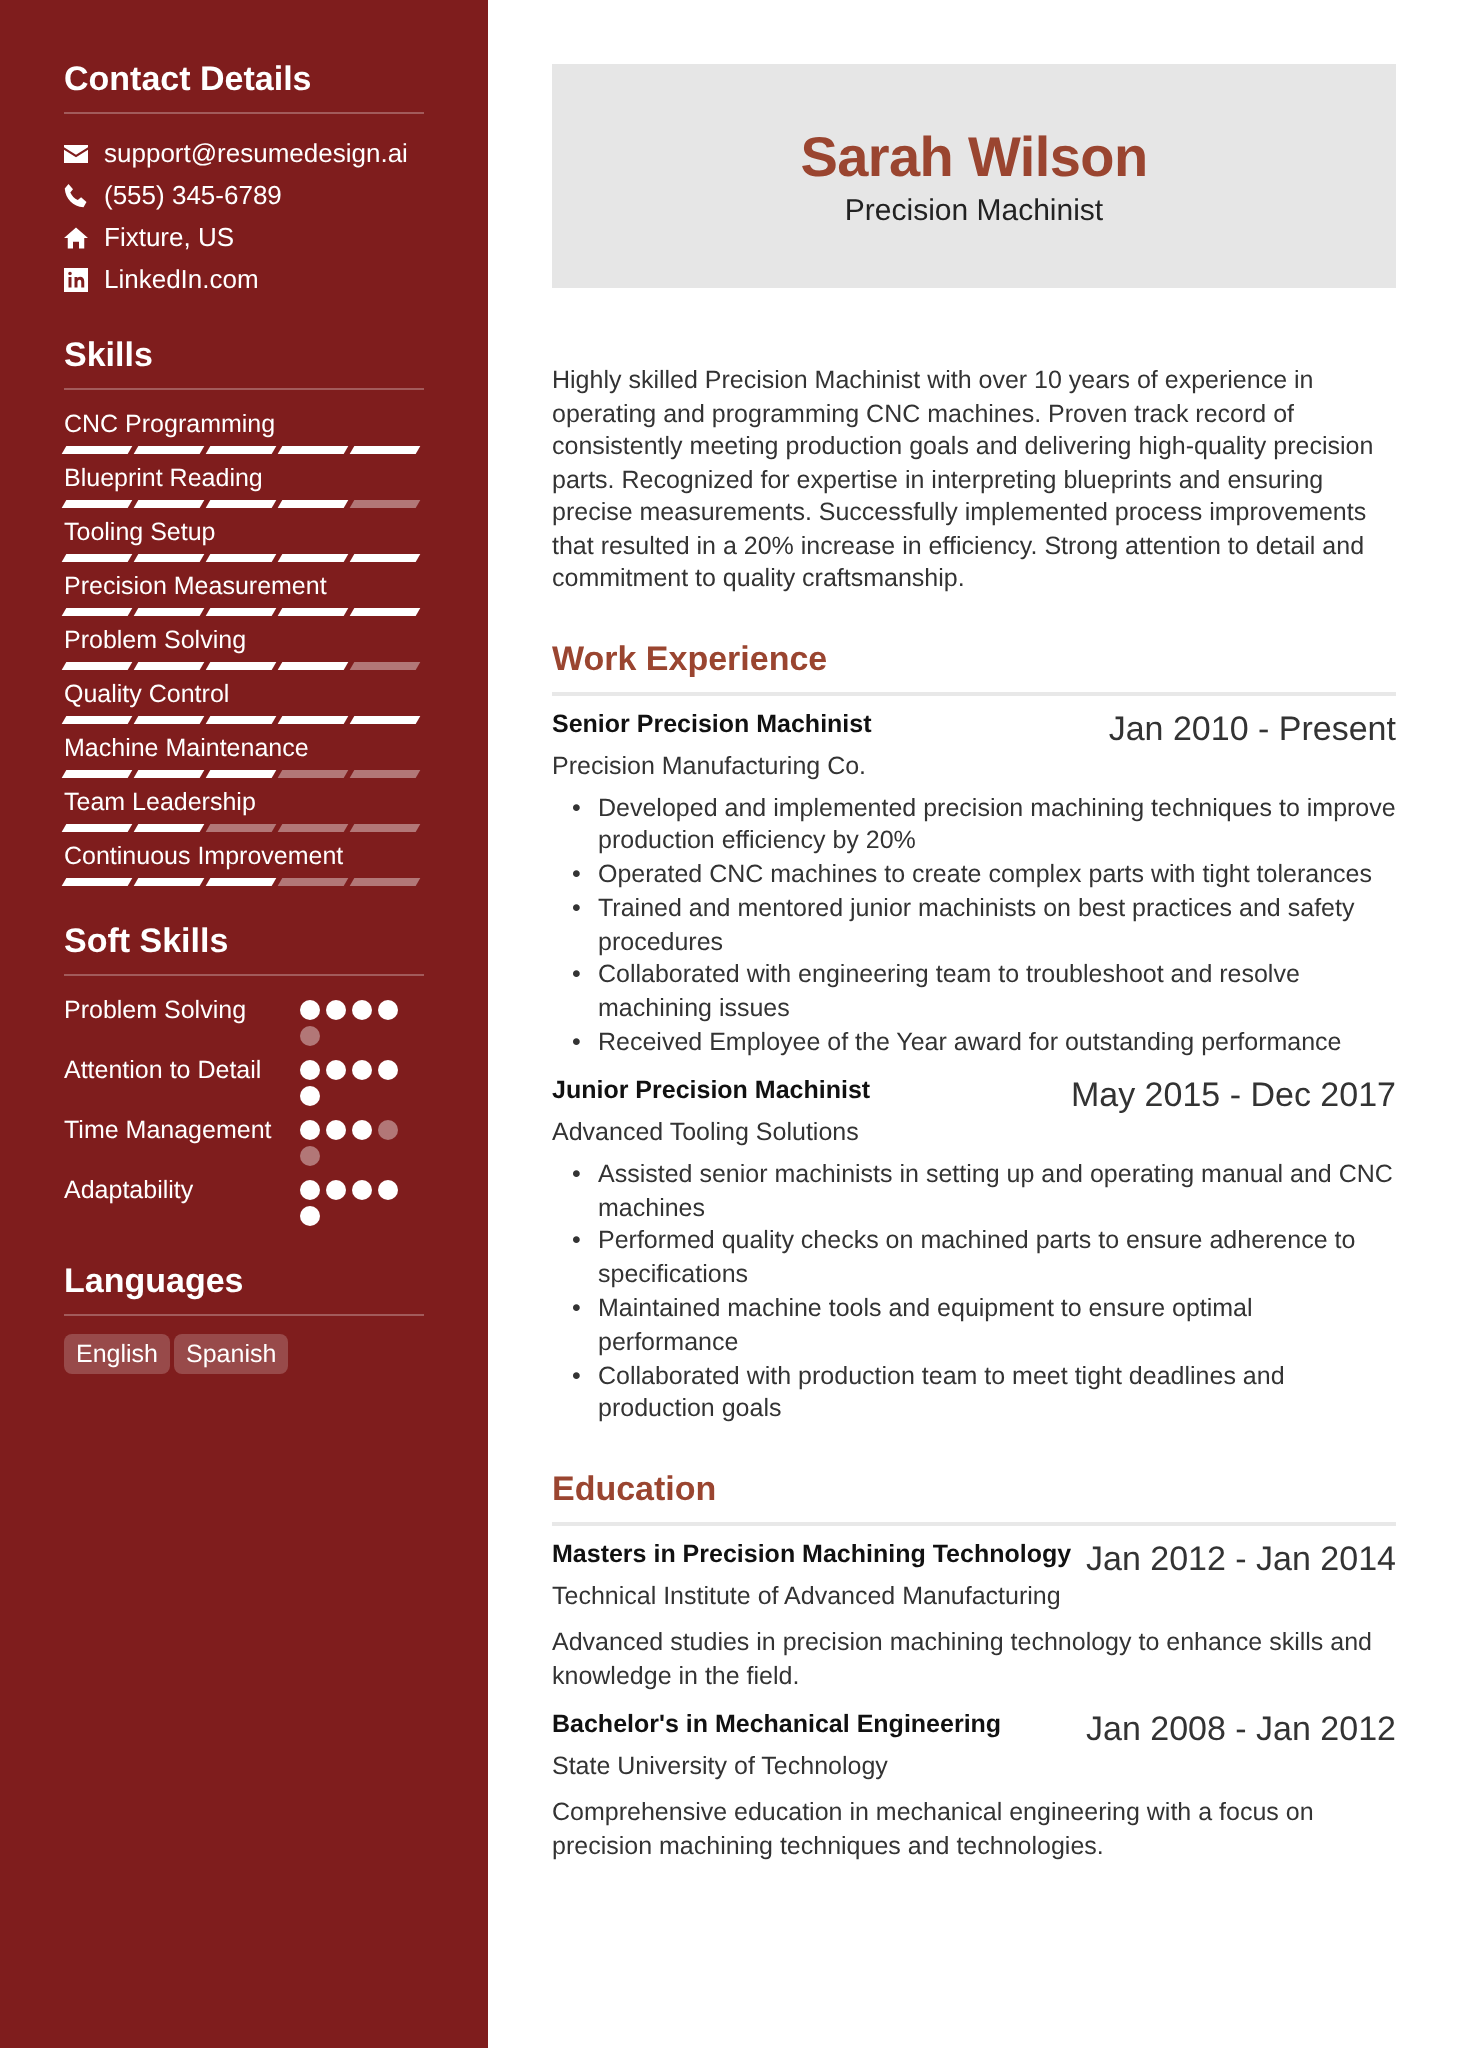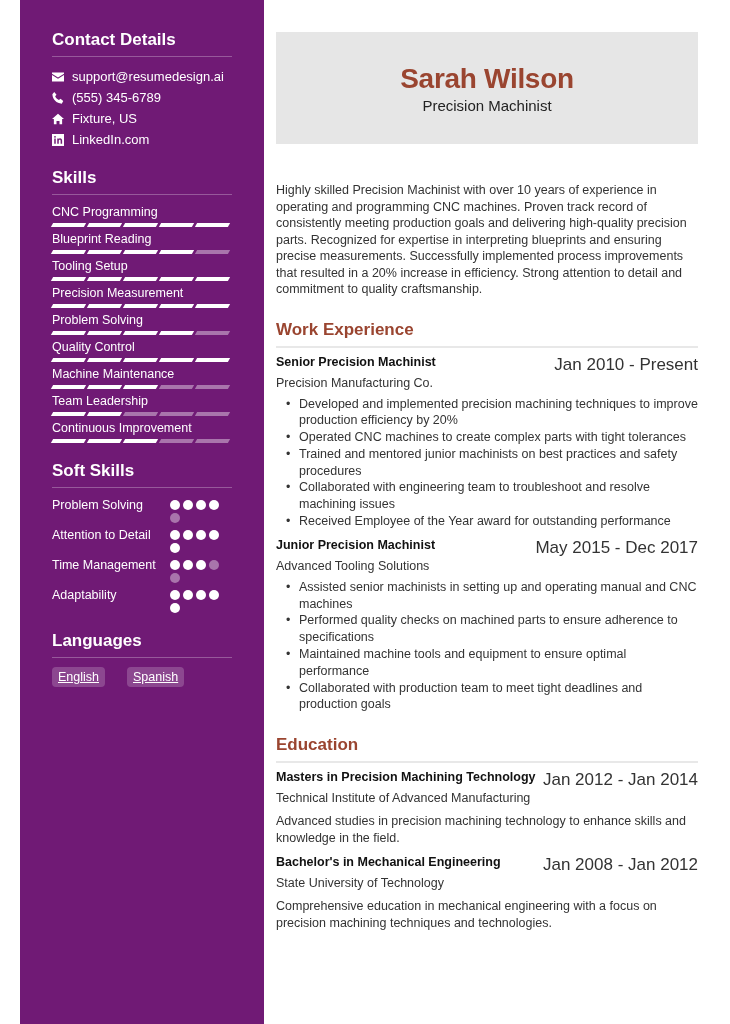--- a/index.html
+++ b/index.html
@@ -1,21 +1,21 @@
 <!DOCTYPE html>
 <html><head>
 <meta charset="utf-8">
 <style>
   * { box-sizing: border-box; margin: 0; padding: 0; }
   html, body { width: 730px; height: 1024px; background: #ffffff; overflow: hidden; }
   body { font-family: "Liberation Sans", "DejaVu Sans", sans-serif; color: #222; position: relative; }
 
   .sidebar {
     position: absolute; left: 0; top: 0; width: 244px; height: 1024px;
-    background: #701a75; color: #fff; padding: 30px 24px 0 32px; margin-left: 20px;
+    background: #7f1d1d; color: #fff; padding: 30px 24px 0 32px;
   }
   .side-section { margin-bottom: 18px; }
   .side-heading {
     font-size: 17px; font-weight: bold; color: #fff; padding-bottom: 6px;
     border-bottom: 1px solid rgba(255,255,255,0.28); margin-bottom: 9px; width: 180px;
   }
   .contact-row { display: flex; align-items: center; height: 21px; font-size: 13px; }
   .contact-icon { width: 20px; display: inline-flex; align-items: center; justify-content: flex-start; }
   .contact-icon svg { width: 12px; height: 12px; fill: #fff; }
 
@@ -24,21 +24,21 @@
   .skill-bars { display: flex; gap: 3px; height: 4px; margin-bottom: 3px; }
   .skill-bar { width: 33px; height: 4px; background: #fff; transform: skewX(-30deg); }
   .skill-bar.off { background: rgba(255,255,255,0.4); }
 
   .soft-row { display: flex; align-items: flex-start; margin-bottom: 4px; }
   .soft-name { width: 118px; font-size: 12.5px; line-height: 17px; }
   .soft-dots { width: 55px; display: flex; flex-wrap: wrap; gap: 3px 3px; padding-top: 3px; }
   .dot { width: 10px; height: 10px; border-radius: 50%; background: #fff; }
   .dot.off { background: rgba(255,255,255,0.4); }
 
-  .lang-tags { display: flex; gap: 22px; text-decoration: underline; }
+  .lang-tags { display: flex; gap: 2px; }
   .lang-tag { background: rgba(255,255,255,0.2); border-radius: 4px; padding: 3px 6px; font-size: 12.5px; }
 
   .main { position: absolute; left: 276px; top: 0; width: 422px; }
   .header-box {
     margin-top: 32px; height: 112px; background: #e6e6e6;
     display: flex; flex-direction: column; align-items: center; justify-content: center;
   }
   .name { font-size: 28px; color: #9a4530; line-height: 32px; letter-spacing: -0.3px; }
   .title { font-size: 15px; color: #222; margin-top: 2px; }
 

